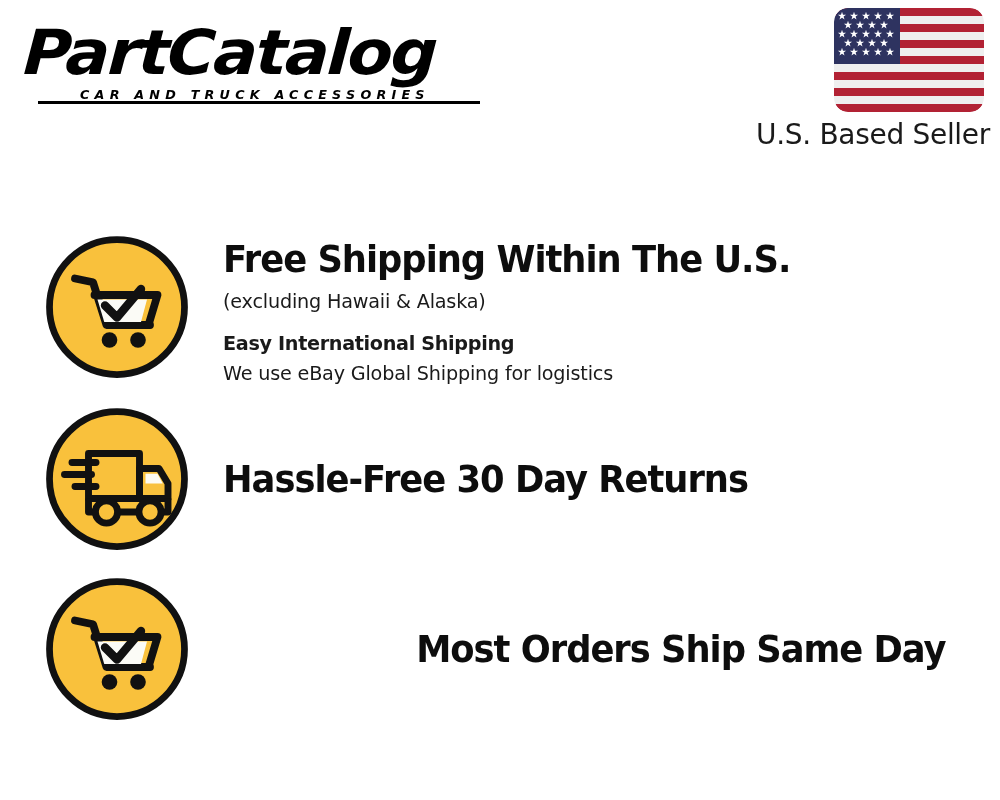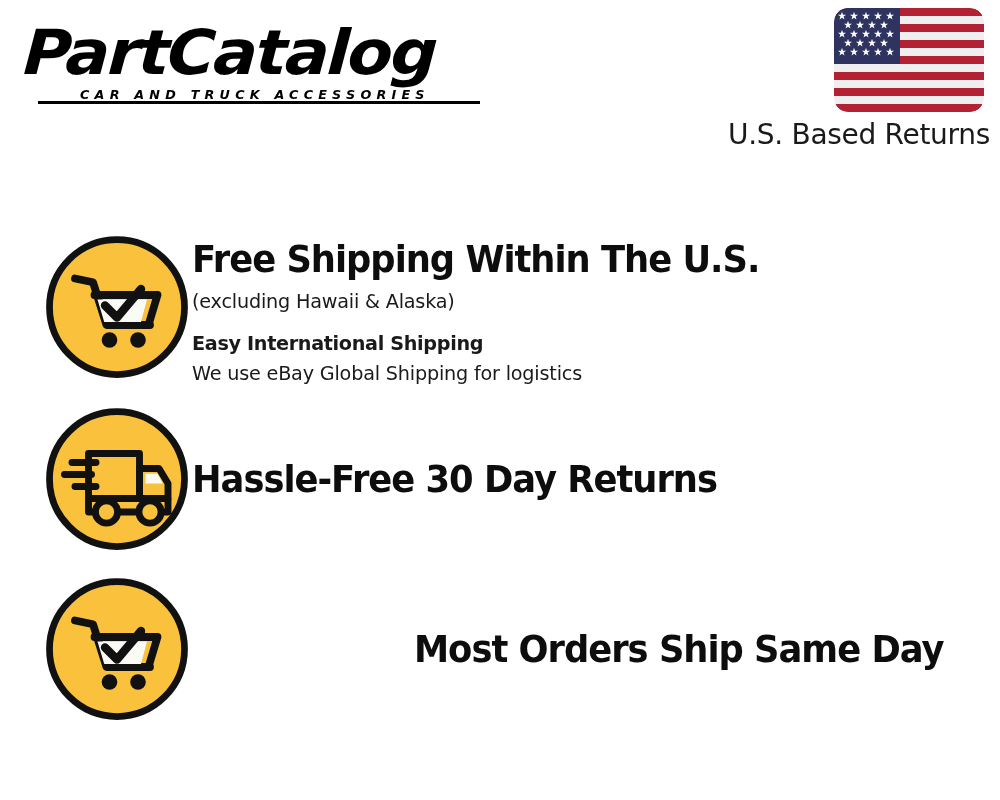--- a/index.html
+++ b/index.html
@@ -107,20 +107,21 @@
     align-items: flex-start;
   }
   .feature-icon {
     flex: 0 0 auto;
     width: 150px;
     height: 150px;
     margin-left: 42px;
   }
   .feature-text {
     flex: 1 1 auto;
+    margin-left: 31px;
   }
 
   .feature-title {
     font-family: "DejaVu Sans", sans-serif;
     font-weight: 700;
     font-size: 38px;
     line-height: 46px;
     letter-spacing: -1.1px;
     color: #0d0d0d;
     white-space: nowrap;
@@ -213,21 +214,21 @@
           <use href="#star5" x="50" y="35"></use>
 
           <use href="#star5" x="8" y="44"></use>
           <use href="#star5" x="20" y="44"></use>
           <use href="#star5" x="32" y="44"></use>
           <use href="#star5" x="44" y="44"></use>
           <use href="#star5" x="56" y="44"></use>
         </g>
       </g>
     </svg>
-    <div id="seller-label">U.S. Based Returns</div>
+    <div id="seller-label">U.S. Based Seller</div>
   </div>
 </div>
 
 <div id="features">
 
   <div class="feature-row" id="row-shipping">
     <svg class="feature-icon" viewBox="0 0 100 100" xmlns="http://www.w3.org/2000/svg">
       <circle cx="50" cy="50" r="45" fill="#F9C13C" stroke="#111111" stroke-width="4.5"></circle>
       <path d="M22 31 L34 33.5 L43 62 L72 62" fill="none" stroke="#111111" stroke-width="5.2" stroke-linecap="round" stroke-linejoin="round"></path>
       <path d="M37 45 L70 45 L66 60 L41.5 60 Z" fill="#FBFBF6"></path>

